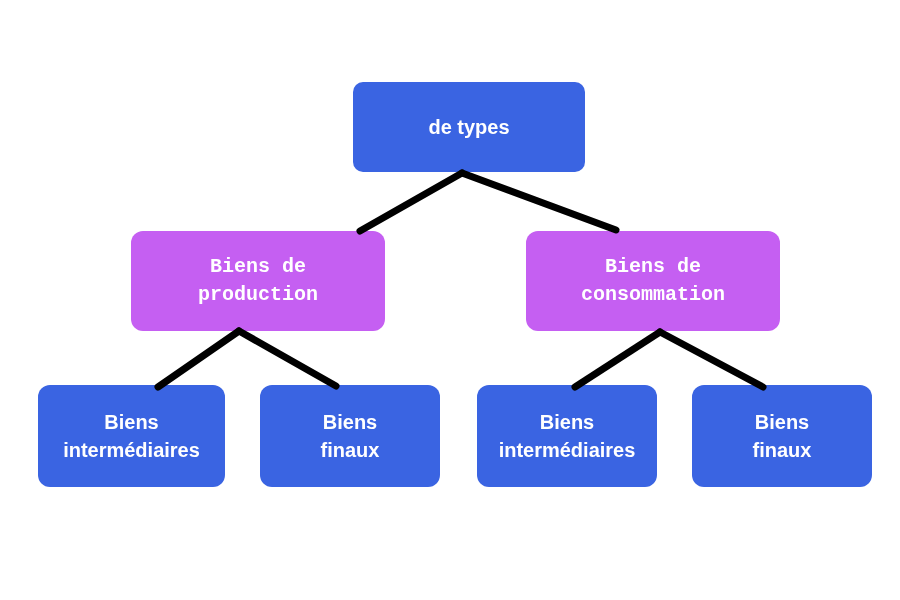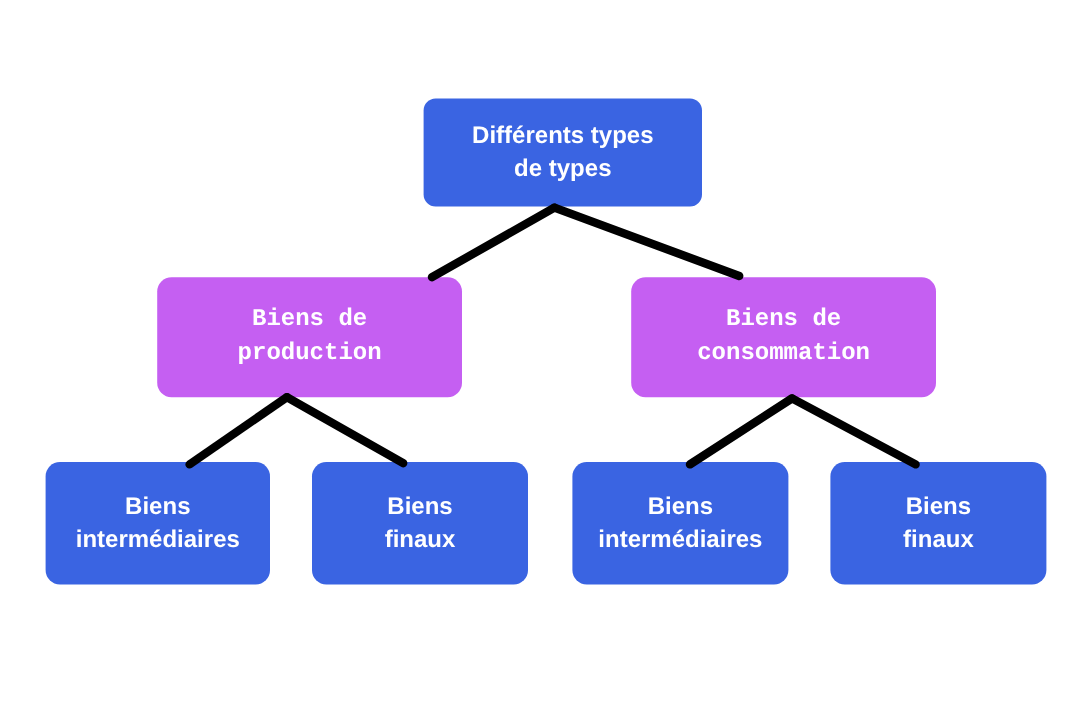--- a/index.html
+++ b/index.html
@@ -61,21 +61,20 @@
   <svg class="edges" viewBox="0 0 900 600" xmlns="http://www.w3.org/2000/svg">
     <line class="edge" x1="462" y1="173" x2="360" y2="231"></line>
     <line class="edge" x1="462" y1="173" x2="616" y2="230"></line>
     <line class="edge" x1="239" y1="331" x2="158" y2="387"></line>
     <line class="edge" x1="239" y1="331" x2="336" y2="386"></line>
     <line class="edge" x1="660" y1="332" x2="575" y2="387"></line>
     <line class="edge" x1="660" y1="332" x2="763" y2="387"></line>
   </svg>
 
   <div class="node blue node-root">
-    <div>Différents types</div>
     <div>de types</div>
   </div>
 
   <div class="node purple node-production">
     <div>Biens de</div>
     <div>production</div>
   </div>
 
   <div class="node purple node-consommation">
     <div>Biens de</div>

